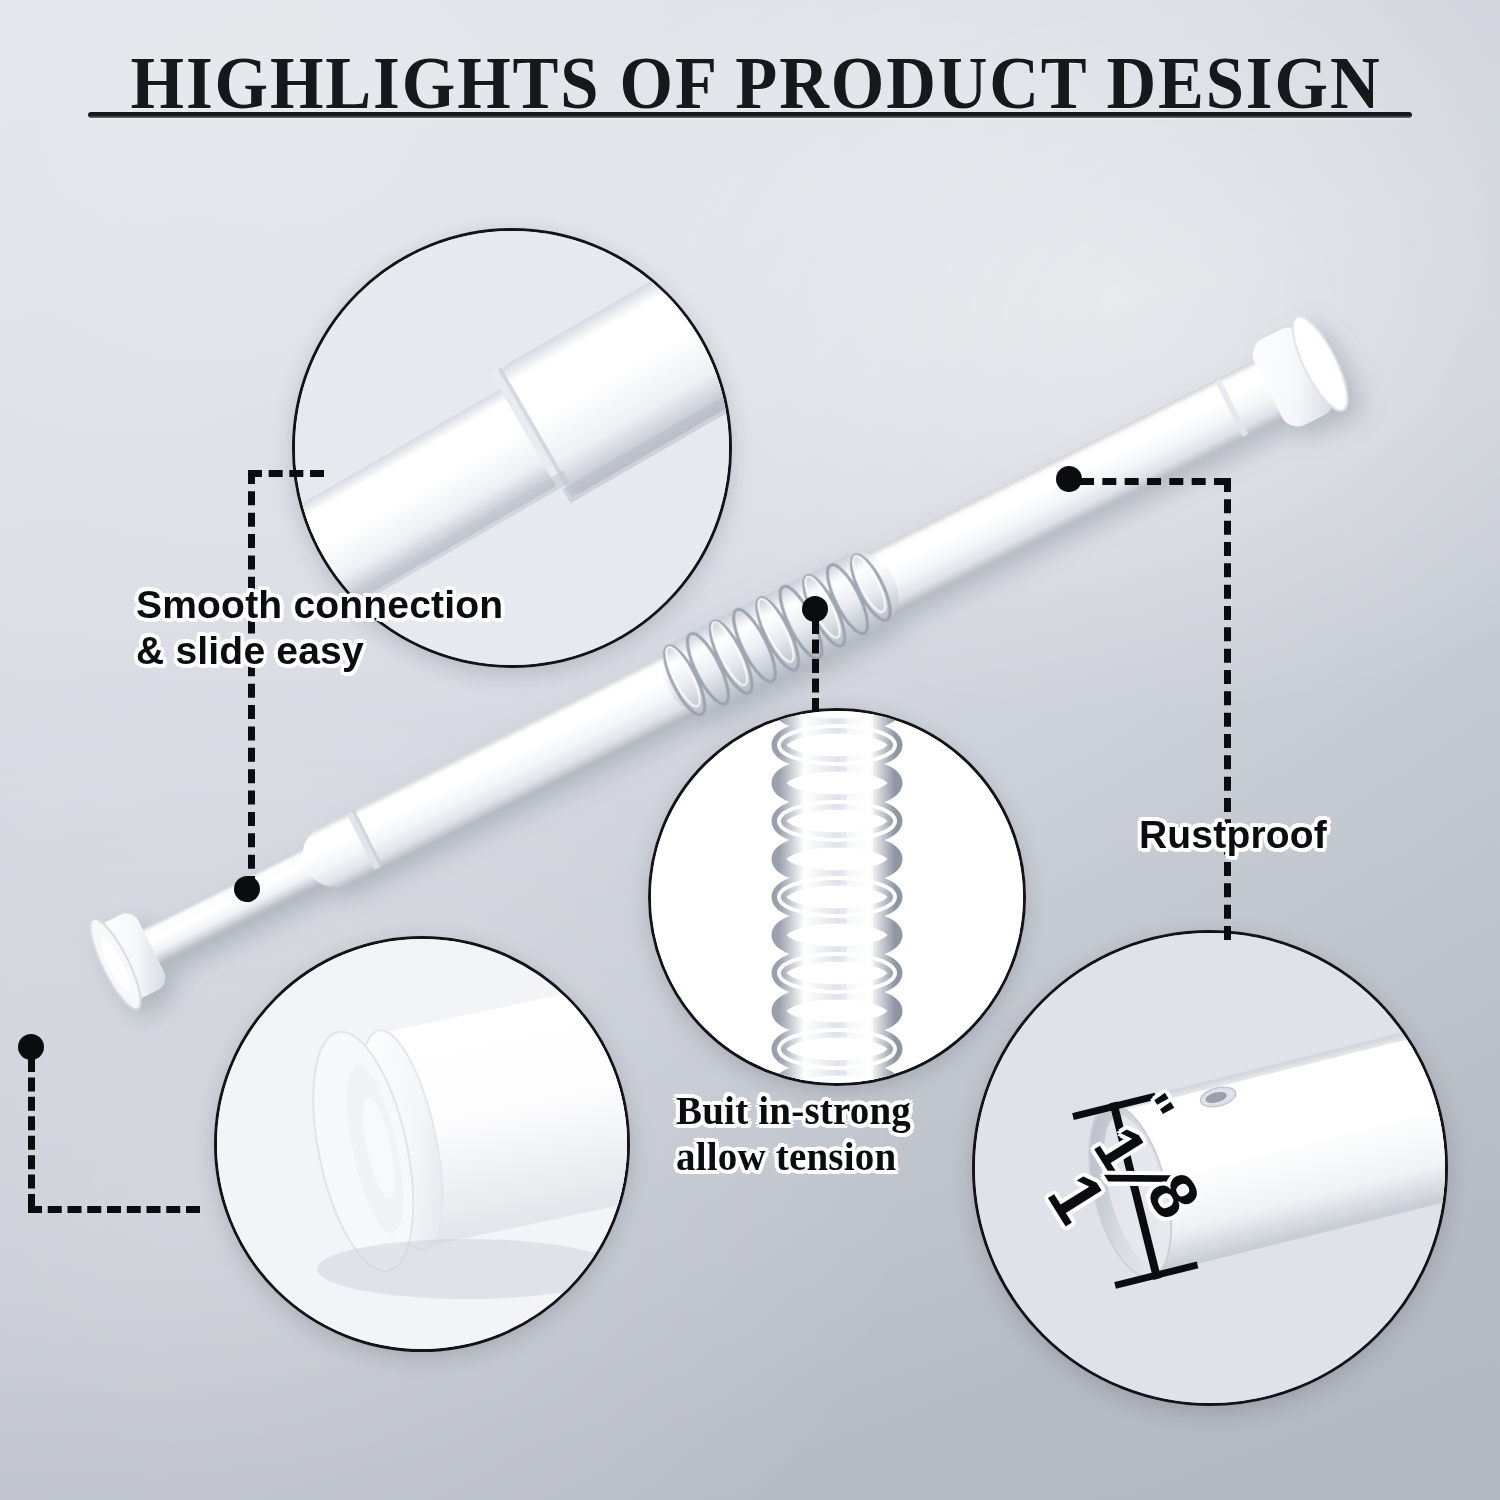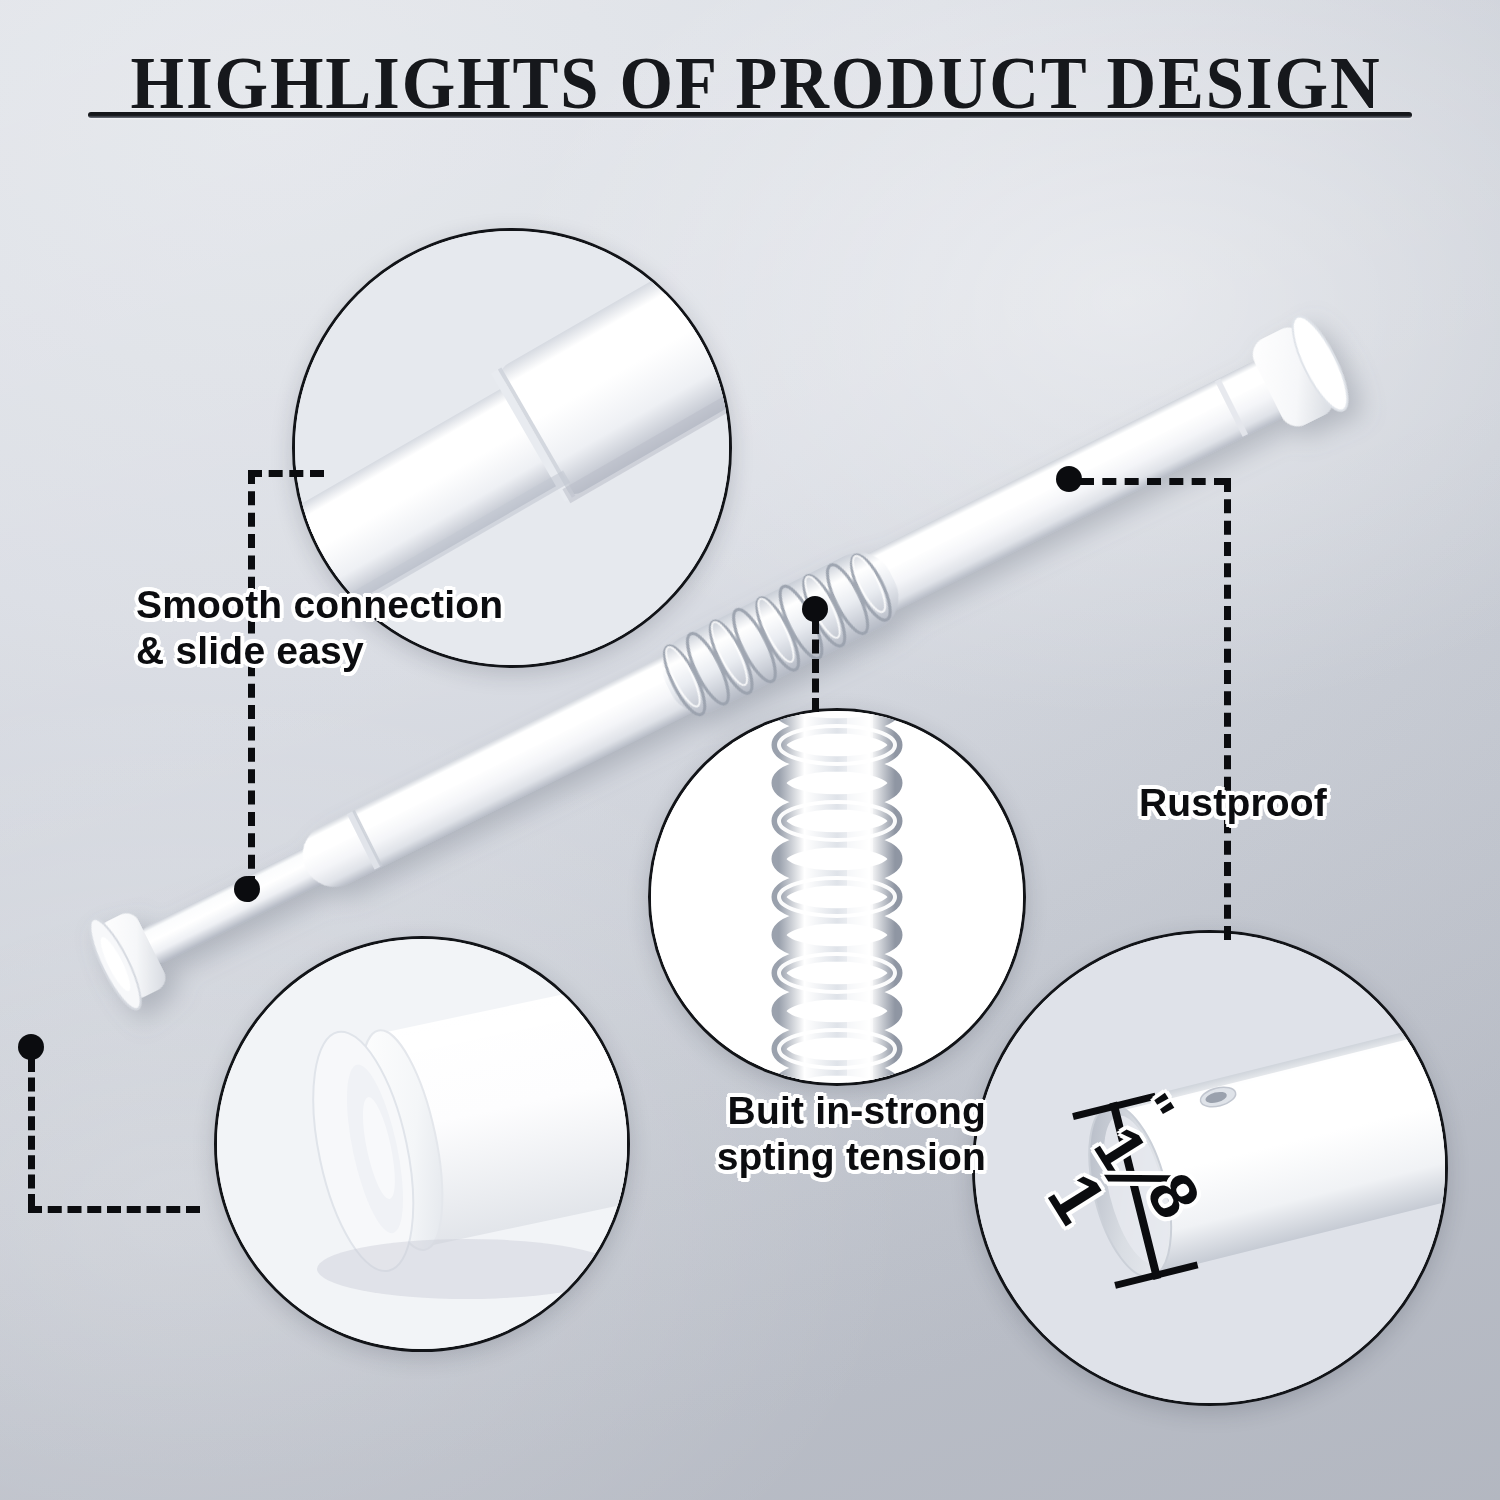--- a/index.html
+++ b/index.html
@@ -68,22 +68,22 @@
     font-weight:700;
     color:#0c0d10;
     line-height:1.18;
     letter-spacing:.2px;
     text-shadow:
       -3px -3px 0 #fff, 3px -3px 0 #fff, -3px 3px 0 #fff, 3px 3px 0 #fff,
       -4px 0 0 #fff, 4px 0 0 #fff, 0 -4px 0 #fff, 0 4px 0 #fff,
       -2px -4px 0 #fff, 2px 4px 0 #fff;
   }
   .l-smooth{left:136px;top:582px;font-size:39px;text-align:left;}
-  .l-rust{left:1118px;top:780px;font-size:39px;text-align:center;width:230px;}
-  .l-spring{left:676px;top:1088px;font-size:39px;text-align:right;width:310px;}
+  .l-rust{left:1118px;top:812px;font-size:39px;text-align:center;width:230px;}
+  .l-spring{left:676px;top:1088px;font-size:39px;text-align:left;width:310px;font-family:Liberation Serif, serif;}
   .l-suction{left:176px;top:1386px;font-size:39px;text-align:center;width:570px;}
   .dot{position:absolute;width:26px;height:26px;border-radius:50%;background:#0b0c0f;z-index:34;}
   .dash-v{position:absolute;width:0;border-left:7px dashed #0b0c0f;z-index:32;}
   .dash-h{position:absolute;height:0;border-top:7px dashed #0b0c0f;z-index:32;}
 
   
   .dim{position:absolute;z-index:36;}
   .dim-text{
     position:absolute;font-weight:700;color:#0b0c0f;
     text-shadow:-3px -3px 0 #fff,3px -3px 0 #fff,-3px 3px 0 #fff,3px 3px 0 #fff,
@@ -347,17 +347,17 @@
     <div>Smooth connection</div>
     <div>&amp; slide easy</div>
   </div>
 
   <div class="label l-rust">
     <div>Rustproof</div>
   </div>
 
   <div class="label l-spring">
     <div>Buit in-strong</div>
-    <div>spting tension</div>
+    <div>allow tension</div>
   </div>
 
 
 </div>
 
 </body></html>

